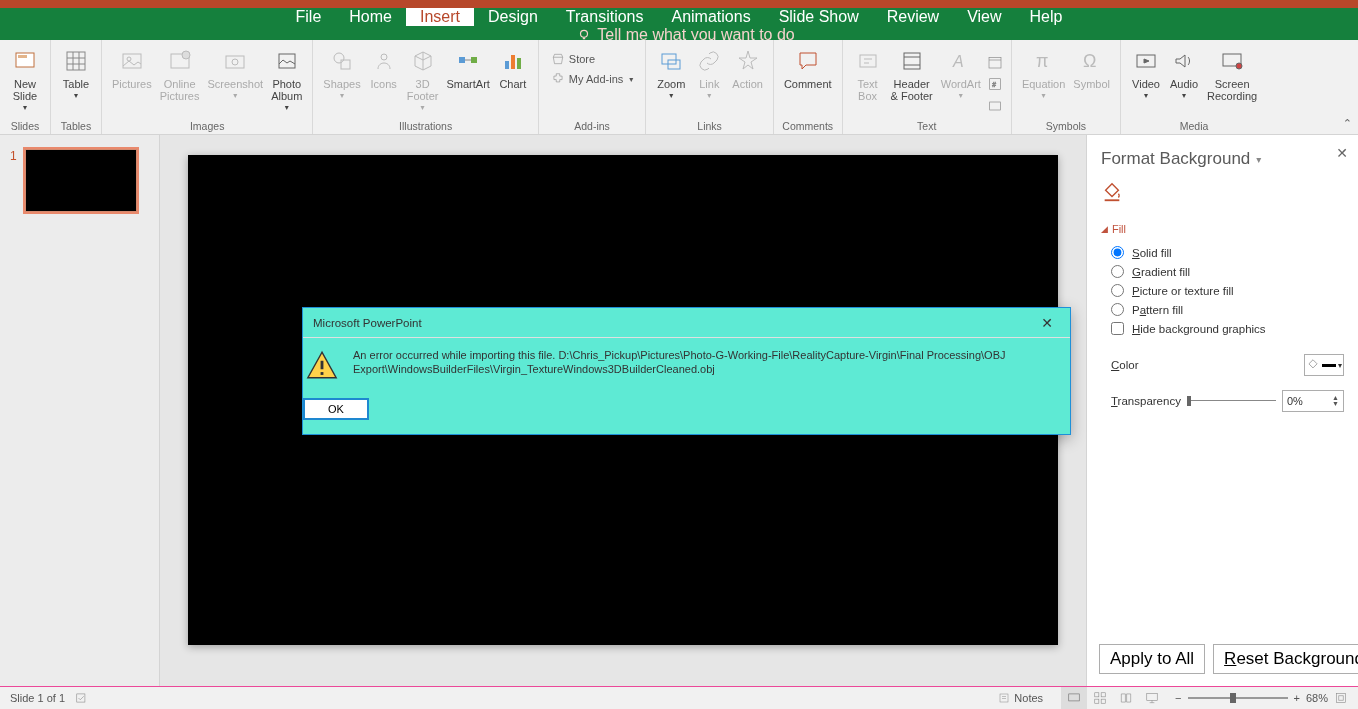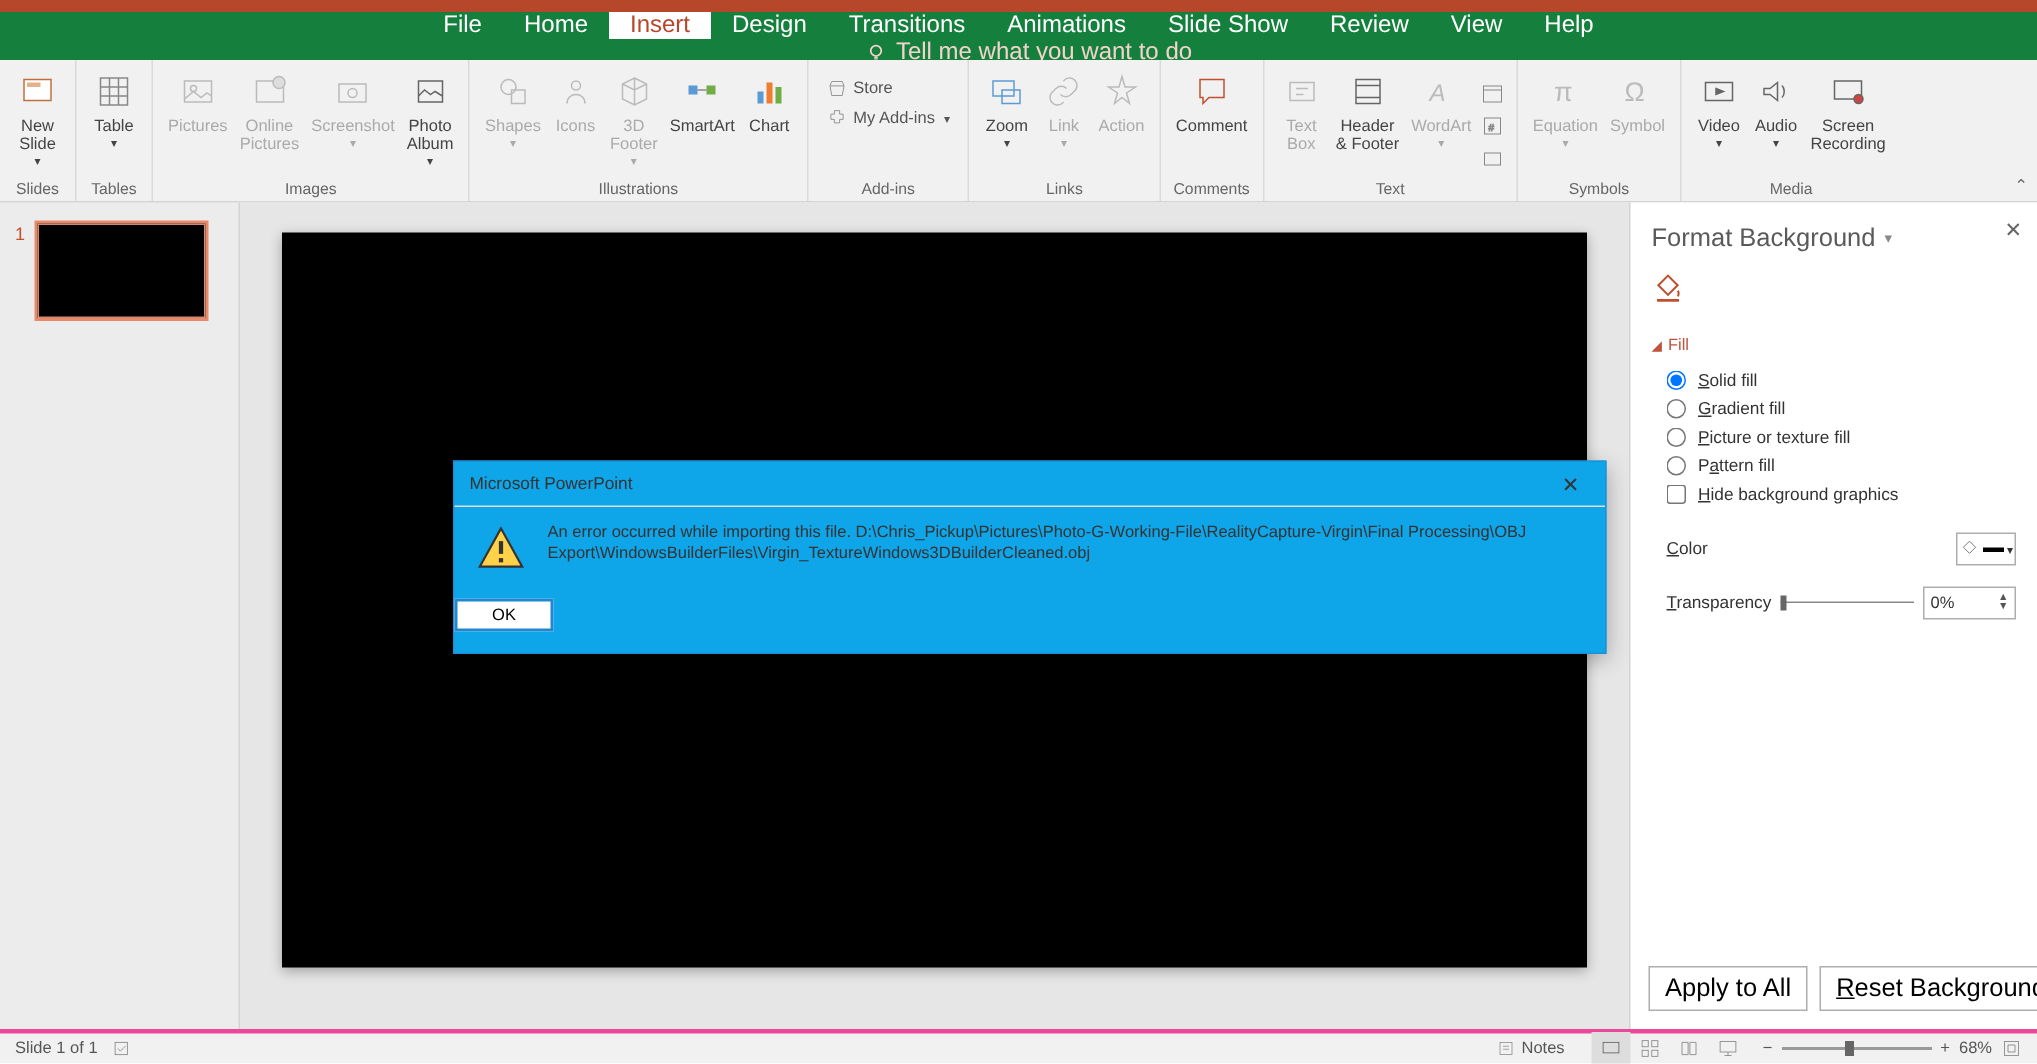--- a/index.html
+++ b/index.html
@@ -44,33 +44,33 @@
 .panel .colorbut{width:40px;height:22px;border:1px solid #adadad;background:#fff;display:flex;align-items:center;justify-content:center;gap:2px;}
 .panel .colorbut .sw{width:14px;height:3px;background:#000;}
 .panel .transrow{display:flex;align-items:center;gap:6px;font-size:11.5px;color:#333;margin-top:14px;padding-left:10px;}
 .panel .slider{flex:1;position:relative;height:14px;}
 .panel .slider .track{position:absolute;top:6px;left:0;right:0;height:1px;background:#888;}
 .panel .slider .hdl{position:absolute;left:0;top:2px;width:4px;height:10px;background:#666;}
 .panel .spin{width:62px;height:22px;border:1px solid #adadad;display:flex;align-items:center;font-size:11px;padding:0 4px;justify-content:space-between;}
 .panel .spin .arrs{font-size:7px;line-height:6px;color:#555;}
 .panel .footer{position:absolute;bottom:12px;left:12px;right:12px;display:flex;gap:8px;}
 .panel .btn{flex:0 0 auto;border:1px solid #adadad;background:#fff;font-size:17px;padding:4px 10px;cursor:pointer;}
-.statusbar{position:absolute;bottom:0;left:0;right:0;height:23px;background:#f1f1f1;border-top:3px solid #ec4899;display:flex;align-items:center;font-size:11px;color:#555;padding:0 10px;gap:10px;}
+.statusbar{position:absolute;bottom:0;left:0;right:0;height:23px;background:#f1f1f1;border-top:1px solid #ec4899;display:flex;align-items:center;font-size:11px;color:#555;padding:0 10px;gap:10px;}
 .statusbar .spacer{flex:1;}
 .statusbar .notes{display:flex;align-items:center;gap:4px;padding:0 8px;}
 .statusbar .viewbtns{display:flex;gap:0;}
 .statusbar .viewbtn{width:26px;height:23px;display:flex;align-items:center;justify-content:center;cursor:pointer;}
 .statusbar .zoom{display:flex;align-items:center;gap:6px;}
 .statusbar .ztrack{width:100px;height:2px;background:#999;position:relative;}
 .statusbar .zhdl{position:absolute;left:42px;top:-4px;width:6px;height:10px;background:#666;}
 .dialog-back{position:absolute;inset:0;pointer-events:none;}
-.dialog{position:absolute;left:302px;top:307px;width:769px;background:#0ea5e9;border:1px solid #1e90d8;box-shadow:0 4px 14px rgba(0,0,0,.3);font-size:11.5px;color:#333;}
+.dialog{position:absolute;left:302px;top:307px;width:769px;background:#5eead4;border:1px solid #1e90d8;box-shadow:0 4px 14px rgba(0,0,0,.3);font-size:11.5px;color:#333;}
 .dialog .dtitle{height:30px;display:flex;align-items:center;padding:0 10px;justify-content:space-between;border-bottom:1px solid #e0e0e0;}
 .dialog .dx{width:26px;text-align:center;font-size:14px;cursor:pointer;}
-.dialog .dbody{display:flex;gap:14px;padding:10px 14px 6px;}
+.dialog .dbody{display:flex;gap:14px;padding:10px 2px 6px;}
 .dialog .warn svg{width:34px;height:34px;}
 .dialog .msg{font-size:11px;line-height:14px;}
 .dialog .dfoot{display:flex;padding:8px 0 14px;}
 .dialog .okbtn{width:66px;height:22px;border:2px solid #1e88d0;background:#fff;font-size:11px;cursor:pointer;}
 u.ak{text-decoration:underline;}
 </style>
 </head>
 <body>
 
 <div class="titlebar"></div>

